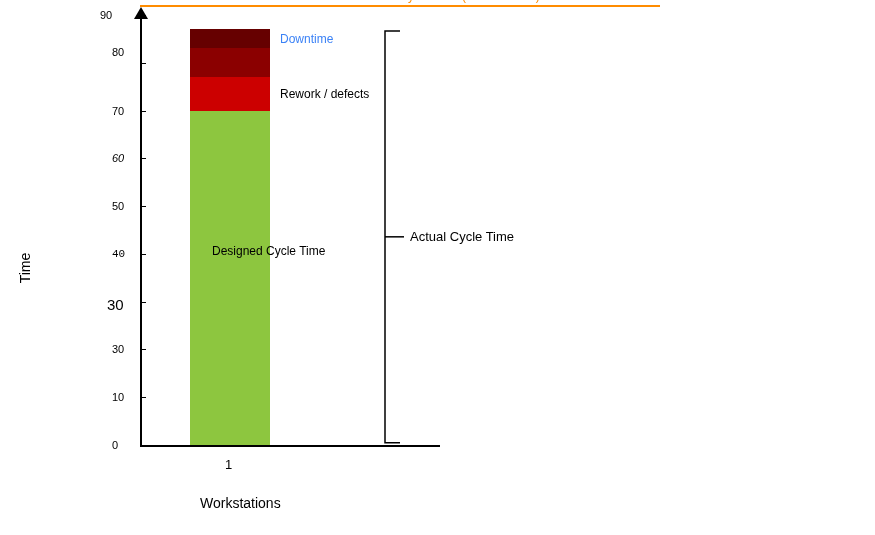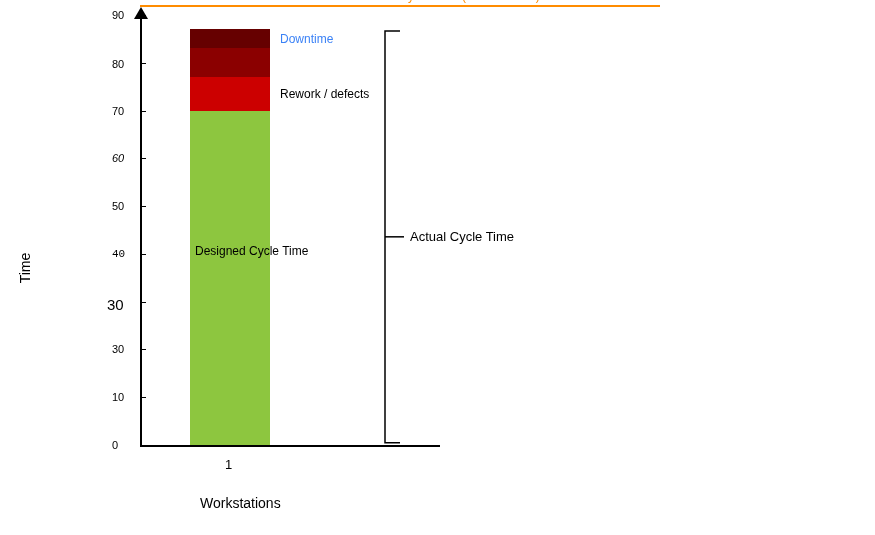--- a/index.html
+++ b/index.html
@@ -105,20 +105,21 @@
     }
     .label-rework {
       position: absolute;
       font-size: 12px;
       color: #000;
     }
     .label-designed {
       position: absolute;
       font-size: 12px;
       color: #000;
+      margin-left: 17px;
     }
     
     .workstation-label {
       position: absolute;
       font-size: 13px;
       color: #000;
       text-align: center;
     }
     
     .x-axis-title {
@@ -159,23 +160,23 @@
       <div style="position: absolute; right: 533px; top: 280.667px; font-size: 15px; color: rgb(0, 0, 0); left: 17px;">30</div>
       <div style="position: absolute; left: 50px; top: 238.889px; width: 6px; height: 1px; background: rgb(0, 0, 0);"></div>
       <div style="position: absolute; right: 533px; top: 232.889px; font-size: 11px; color: rgb(0, 0, 0); left: 22px; font-family: Liberation Mono, monospace;">40</div>
       <div style="position: absolute; left: 50px; top: 191.111px; width: 6px; height: 1px; background: rgb(0, 0, 0);"></div>
       <div style="position: absolute; right: 533px; top: 185.111px; font-size: 11px; color: rgb(0, 0, 0); left: 22px;">50</div>
       <div style="position: absolute; left: 50px; top: 143.333px; width: 6px; height: 1px; background: rgb(0, 0, 0);"></div>
       <div style="position: absolute; right: 533px; top: 137.333px; font-size: 11px; color: rgb(0, 0, 0); left: 22px; font-style: italic;">60</div>
       <div style="position: absolute; left: 50px; top: 95.5556px; width: 6px; height: 1px; background: rgb(0, 0, 0);"></div>
       <div style="position: absolute; right: 533px; top: 89.5556px; font-size: 11px; color: rgb(0, 0, 0); left: 22px;">70</div>
       <div style="position: absolute; left: 50px; top: 47.7778px; width: 6px; height: 1px; background: rgb(0, 0, 0);"></div>
-      <div style="position: absolute; right: 533px; top: 43px; font-size: 11px; color: rgb(0, 0, 0); left: 22px;">80</div>
+      <div style="position: absolute; right: 533px; top: 31px; font-size: 11px; color: rgb(0, 0, 0); left: 22px;">80</div>
       <div style="position: absolute; left: 50px; top: 0px; width: 6px; height: 1px; background: rgb(0, 0, 0);"></div>
-      <div style="position: absolute; right: 533px; top: -6px; font-size: 11px; color: rgb(0, 0, 0); left: 22px;">90</div>
+      <div style="position: absolute; right: 533px; top: -6px; font-size: 11px; color: rgb(0, 0, 0); left: 10px;">90</div>
     </div>
 
   <div class="max-line" id="max-line" style="position: absolute; left: 50px; width: 520px; top: -9.55556px;"></div>
   <div class="max-line-label" id="max-line-label" style="position: absolute; left: 200px; top: -25.5556px;">Maximum Allowable Cycle Time (92- 95% Takt)</div>
 
   <div id="bar-designed" class="bar-designed" style="position: absolute; left: 100px; top: 95.5556px; width: 80px; height: 334.444px;"></div>
   <div id="bar-rework" class="bar-rework" style="position: absolute; left: 100px; top: 62.1111px; width: 80px; height: 33.4444px;"></div>
   <div id="bar-changeover" class="bar-changeover" style="position: absolute; left: 100px; top: 33.4444px; width: 80px; height: 28.6667px;"></div>
   <div id="bar-downtime" class="bar-downtime" style="position: absolute; left: 100px; top: 14.3333px; width: 80px; height: 19.1111px;"></div>
 

